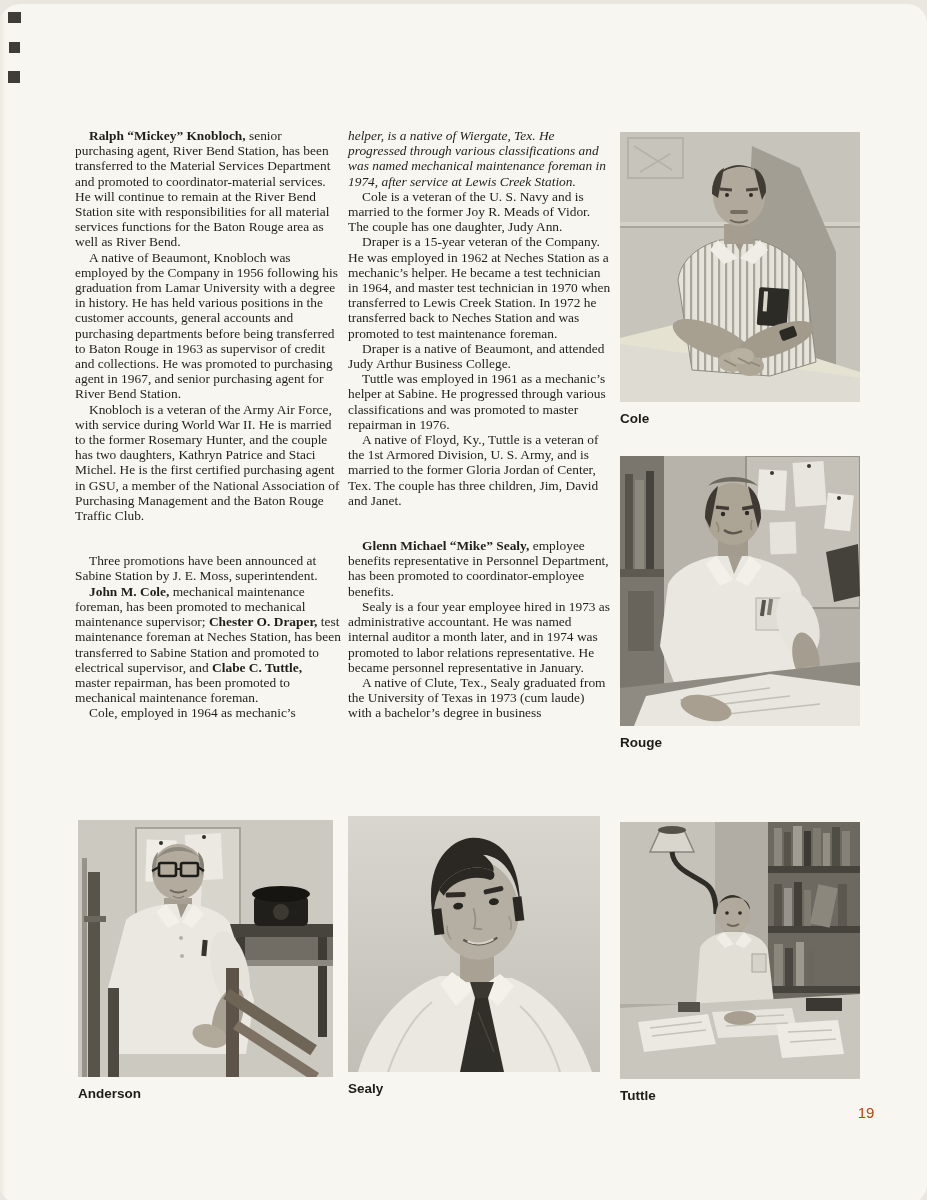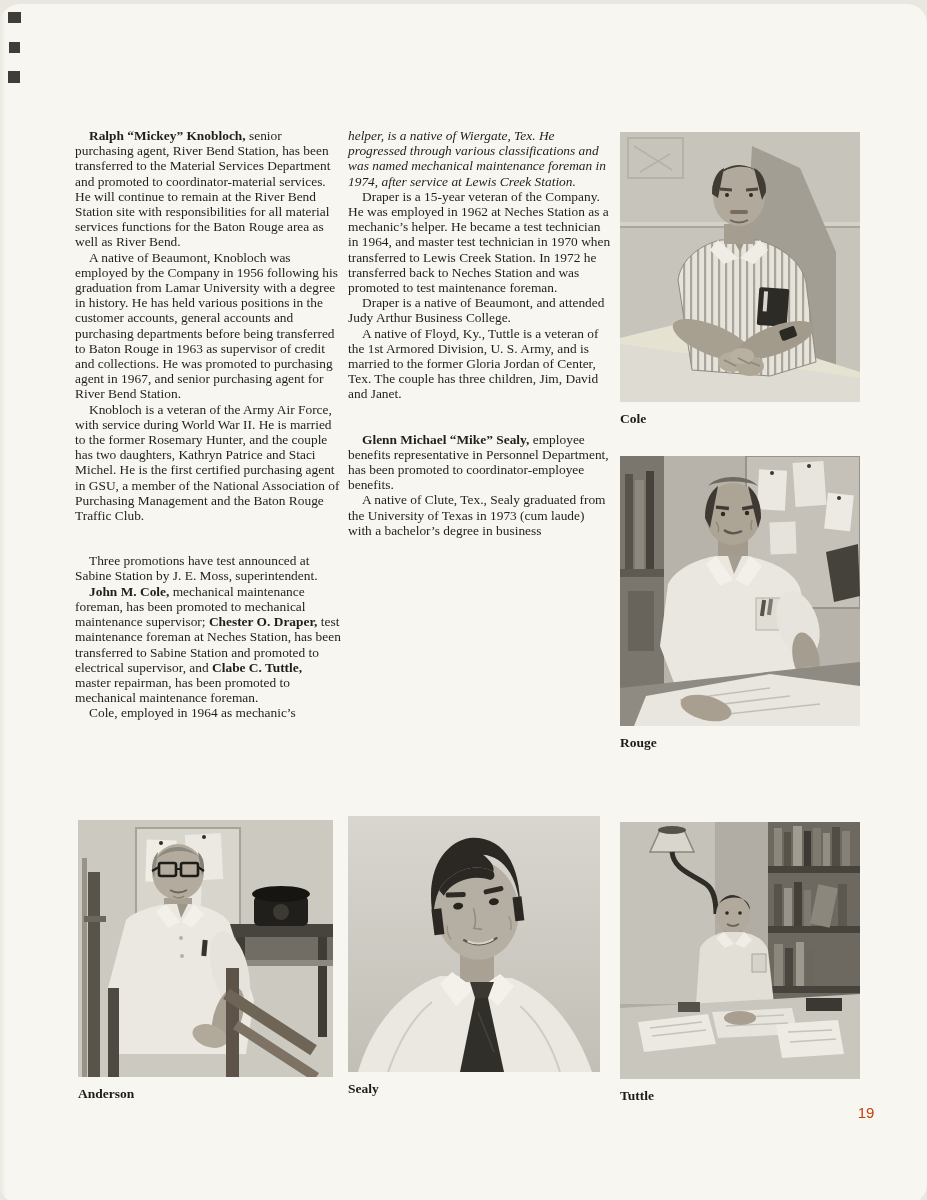--- a/index.html
+++ b/index.html
@@ -15,21 +15,21 @@
   .col1{left:75px;width:266px;}
   .col2{left:348px;width:263px;}
   .col p{margin:0;text-indent:14px;}
   .col p.no-indent{text-indent:0;font-style:italic;}
   .col p.gap{margin-top:30px;}
   .col b{font-weight:bold;}
   figure{position:absolute;margin:0;}
   figure svg{display:block;}
   figcaption{
     margin-top:9px;font-weight:bold;font-size:13.5px;color:#1d1c18;
-    font-family:Liberation Serif, serif;
+    font-family:Liberation Sans, sans-serif;
   }
   .fig-cole{left:620px;top:128px;}
   .fig-draper{left:620px;top:452px;}
   .fig-anderson{left:78px;top:816px;}
   .fig-sealy{left:348px;top:812px;}
   .fig-tuttle{left:620px;top:818px;}
   .page-number{
     position:absolute;left:846px;top:1100px;width:40px;text-align:center;
     font-family:"Liberation Sans",sans-serif;font-size:15px;color:#c2410c;
   }
@@ -40,30 +40,33 @@
 <div class="page">
 
   <div class="scan-mark" style="left:8px;top:8px;width:13px;height:11px;"></div>
   <div class="scan-mark" style="left:9px;top:38px;width:11px;height:11px;"></div>
   <div class="scan-mark" style="left:8px;top:67px;width:12px;height:12px;"></div>
 
   <div class="col col1">
       <p class=""><b>Ralph “Mickey” Knobloch,</b><span> senior purchasing agent, River Bend Station, has been transferred to the Material Services Department and promoted to coordinator-material services. He will continue to remain at the River Bend Station site with responsibilities for all material services functions for the Baton Rouge area as well as River Bend.</span></p>
       <p class=""><span>A native of Beaumont, Knobloch was employed by the Company in 1956 following his graduation from Lamar University with a degree in history. He has held various positions in the customer accounts, general accounts and purchasing departments before being transferred to Baton Rouge in 1963 as supervisor of credit and collections. He was promoted to purchasing agent in 1967, and senior purchasing agent for River Bend Station.</span></p>
       <p class=""><span>Knobloch is a veteran of the Army Air Force, with service during World War II. He is married to the former Rosemary Hunter, and the couple has two daughters, Kathryn Patrice and Staci Michel. He is the first certified purchasing agent in GSU, a member of the National Association of Purchasing Management and the Baton Rouge Traffic Club.</span></p>
-      <p class="gap "><span>Three promotions have test announced at Sabine Station by J. E. Moss, superintendent.</span></p>
+      <p class="gap "><span>Three promotions have been announced at Sabine Station by J. E. Moss, superintendent.</span></p>
       <p class=""><b>John M. Cole,</b><span> mechanical maintenance foreman, has been promoted to mechanical maintenance supervisor; </span><b>Chester O. Draper,</b><span> test maintenance foreman at Neches Station, has been transferred to Sabine Station and promoted to electrical supervisor, and </span><b>Clabe C. Tuttle,</b><span> master repairman, has been promoted to mechanical maintenance foreman.</span></p>
       <p class=""><span>Cole, employed in 1964 as mechanic’s</span></p>
     </div>
   <div class="col col2">
       <p class="no-indent"><span>helper, is a native of Wiergate, Tex. He progressed through various classifications and was named mechanical maintenance foreman in 1974, after service at Lewis Creek Station.</span></p>
+      <p class=""><span>Cole is a veteran of the U. S. Navy and is married to the former Joy R. Meads of Vidor. The couple has one daughter, Judy Ann.</span></p>
       <p class=""><span>Draper is a 15-year veteran of the Company. He was employed in 1962 at Neches Station as a mechanic’s helper. He became a test technician in 1964, and master test technician in 1970 when transferred to Lewis Creek Station. In 1972 he transferred back to Neches Station and was promoted to test maintenance foreman.</span></p>
       <p class=""><span>Draper is a native of Beaumont, and attended Judy Arthur Business College.</span></p>
+      <p class=""><span>Tuttle was employed in 1961 as a mechanic’s helper at Sabine. He progressed through various classifications and was promoted to master repairman in 1976.</span></p>
       <p class=""><span>A native of Floyd, Ky., Tuttle is a veteran of the 1st Armored Division, U. S. Army, and is married to the former Gloria Jordan of Center, Tex. The couple has three children, Jim, David and Janet.</span></p>
       <p class="gap "><b>Glenn Michael “Mike” Sealy,</b><span> employee benefits representative in Personnel Department, has been promoted to coordinator-employee benefits.</span></p>
+      <p class=""><span>Sealy is a four year employee hired in 1973 as administrative accountant. He was named internal auditor a month later, and in 1974 was promoted to labor relations representative. He became personnel representative in January.</span></p>
       <p class=""><span>A native of Clute, Tex., Sealy graduated from the University of Texas in 1973 (cum laude) with a bachelor’s degree in business</span></p>
     </div>
 
   <figure class="fig-cole">
     <svg width="240" height="270" viewBox="0 0 240 270" role="img">
       <defs>
         <pattern id="stripeShirt" width="7" height="7" patternUnits="userSpaceOnUse">
           <rect width="7" height="7" fill="#e6e3da"></rect>
           <rect width="2.2" height="7" fill="#a9a59a"></rect>
         </pattern>

